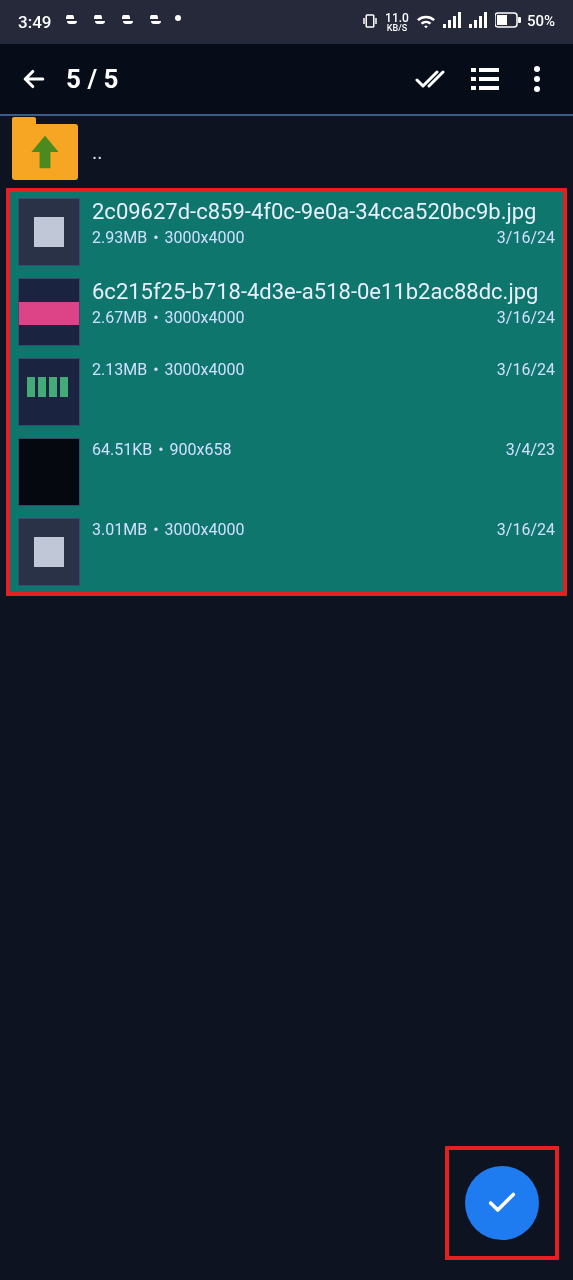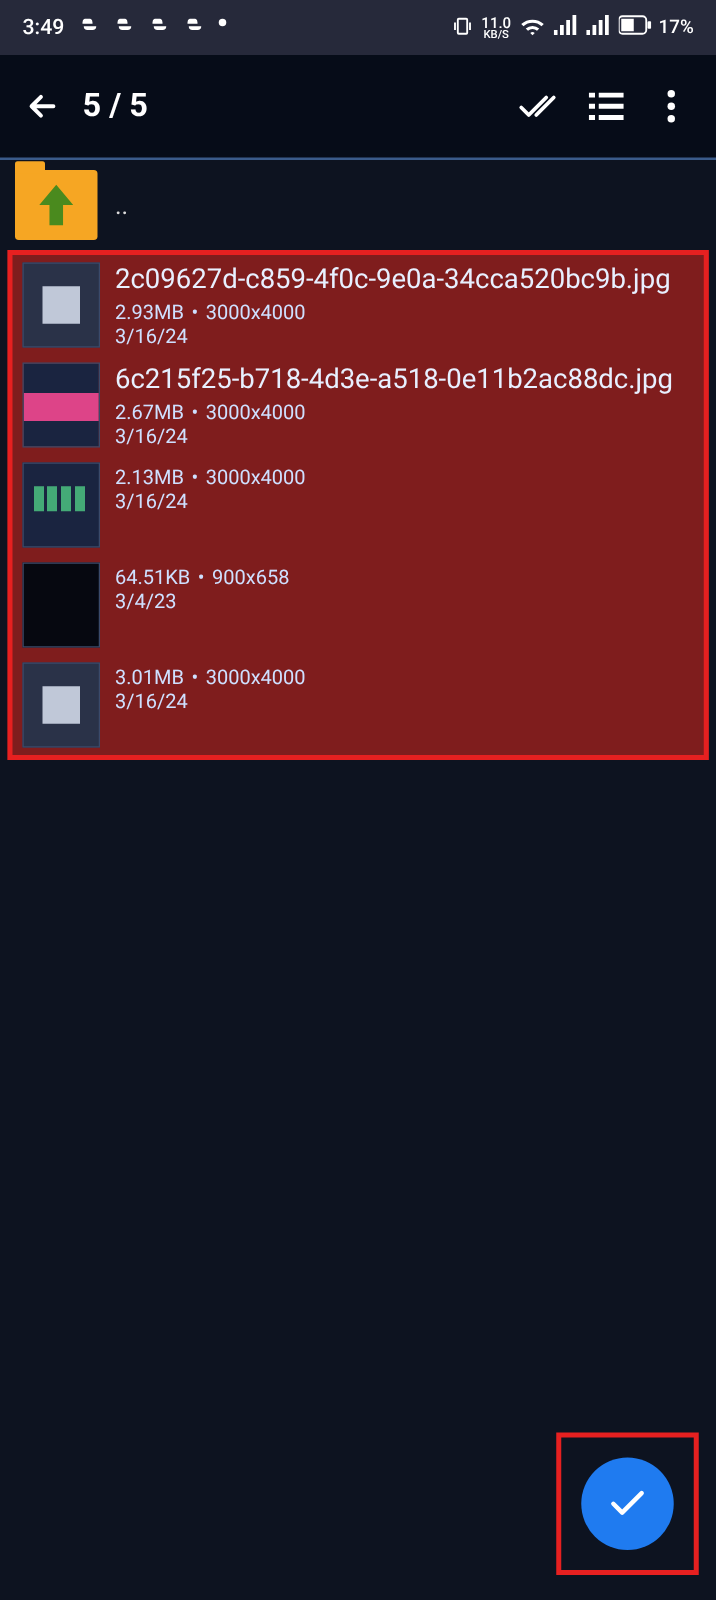--- a/index.html
+++ b/index.html
@@ -23,21 +23,21 @@
     font-weight: 500;
   }
   .status-left { display: flex; align-items: center; gap: 12px; }
   .status-right { display: flex; align-items: flex-start; gap: 6px; font-size: 15px; }
   .icon-cluster { display: flex; gap: 10px; }
   .dot { width: 6px; height: 6px; background: #fff; border-radius: 50%; }
   .kbs { font-size: 9px; line-height: 1; text-align: center; }
   .kbs .top { font-size: 12px; }
 
   .app-bar {
-    height: 84px;
+    height: 72px;
     background: #060c18;
     display: flex;
     align-items: center;
     padding: 0 10px;
     border-bottom: 2px solid #3a5b8a;
   }
   .back-btn { width: 48px; height: 48px; display: flex; align-items: center; justify-content: center; margin-right: 8px; }
   .title-block { flex: 1; }
   .title-main { font-size: 26px; font-weight: 700; }
   .title-sub { font-size: 20px; color: #d0d0d0; margin-top: 2px; }
@@ -63,21 +63,21 @@
     top: -7px; left: 0;
     width: 24px; height: 10px;
     background: #f6a623;
     border-radius: 2px 2px 0 0;
   }
   .up-dots { font-size: 20px; color: #ddd; }
 
   .file-list {
     margin: 0 6px;
     border: 4px solid #e62020;
-    background: #7f1d1d;
+    background: #0f766e;
   }
   .file-row {
     display: flex;
     padding: 6px 8px;
     gap: 12px;
     align-items: flex-start;
   }
   .thumb {
     width: 62px; height: 68px;
     background: #223;
@@ -103,21 +103,20 @@
     color: #e8f0ff;
     line-height: 1.25;
     word-break: break-all;
   }
   .file-meta {
     display: flex;
     justify-content: space-between;
     font-size: 16px;
     color: #cfe0ff;
     margin-top: 2px;
-    flex-direction: column;
   }
   .meta-left { display: flex; gap: 6px; }
 
   .fab-wrap {
     position: absolute;
     bottom: 20px;
     right: 14px;
     width: 114px; height: 114px;
     border: 4px solid #e62020;
     display: flex;
@@ -179,21 +178,21 @@
         <rect x="0" y="12" width="3" height="4"></rect>
         <rect x="5" y="8" width="3" height="8"></rect>
         <rect x="10" y="4" width="3" height="12"></rect>
         <rect x="15" y="0" width="3" height="16"></rect>
       </svg>
     <svg width="26" height="16" viewBox="0 0 26 16">
         <rect x="0" y="1" width="22" height="14" rx="3" fill="none" stroke="#fff" stroke-width="1.5"></rect>
         <rect x="2" y="3" width="10" height="10" fill="#fff"></rect>
         <rect x="23" y="5" width="3" height="6" rx="1" fill="#fff"></rect>
       </svg>
-    <span>17%</span>
+    <span>50%</span>
   </div>
 </div>
 
 <div class="app-bar">
   <div class="back-btn">
     <svg width="30" height="30" viewBox="0 0 24 24" fill="none" stroke="#fff" stroke-width="2.5" stroke-linecap="round" stroke-linejoin="round">
         <path d="M19 12H5M11 18l-6-6 6-6"></path>
       </svg>
   </div>
   <div class="title-block">

